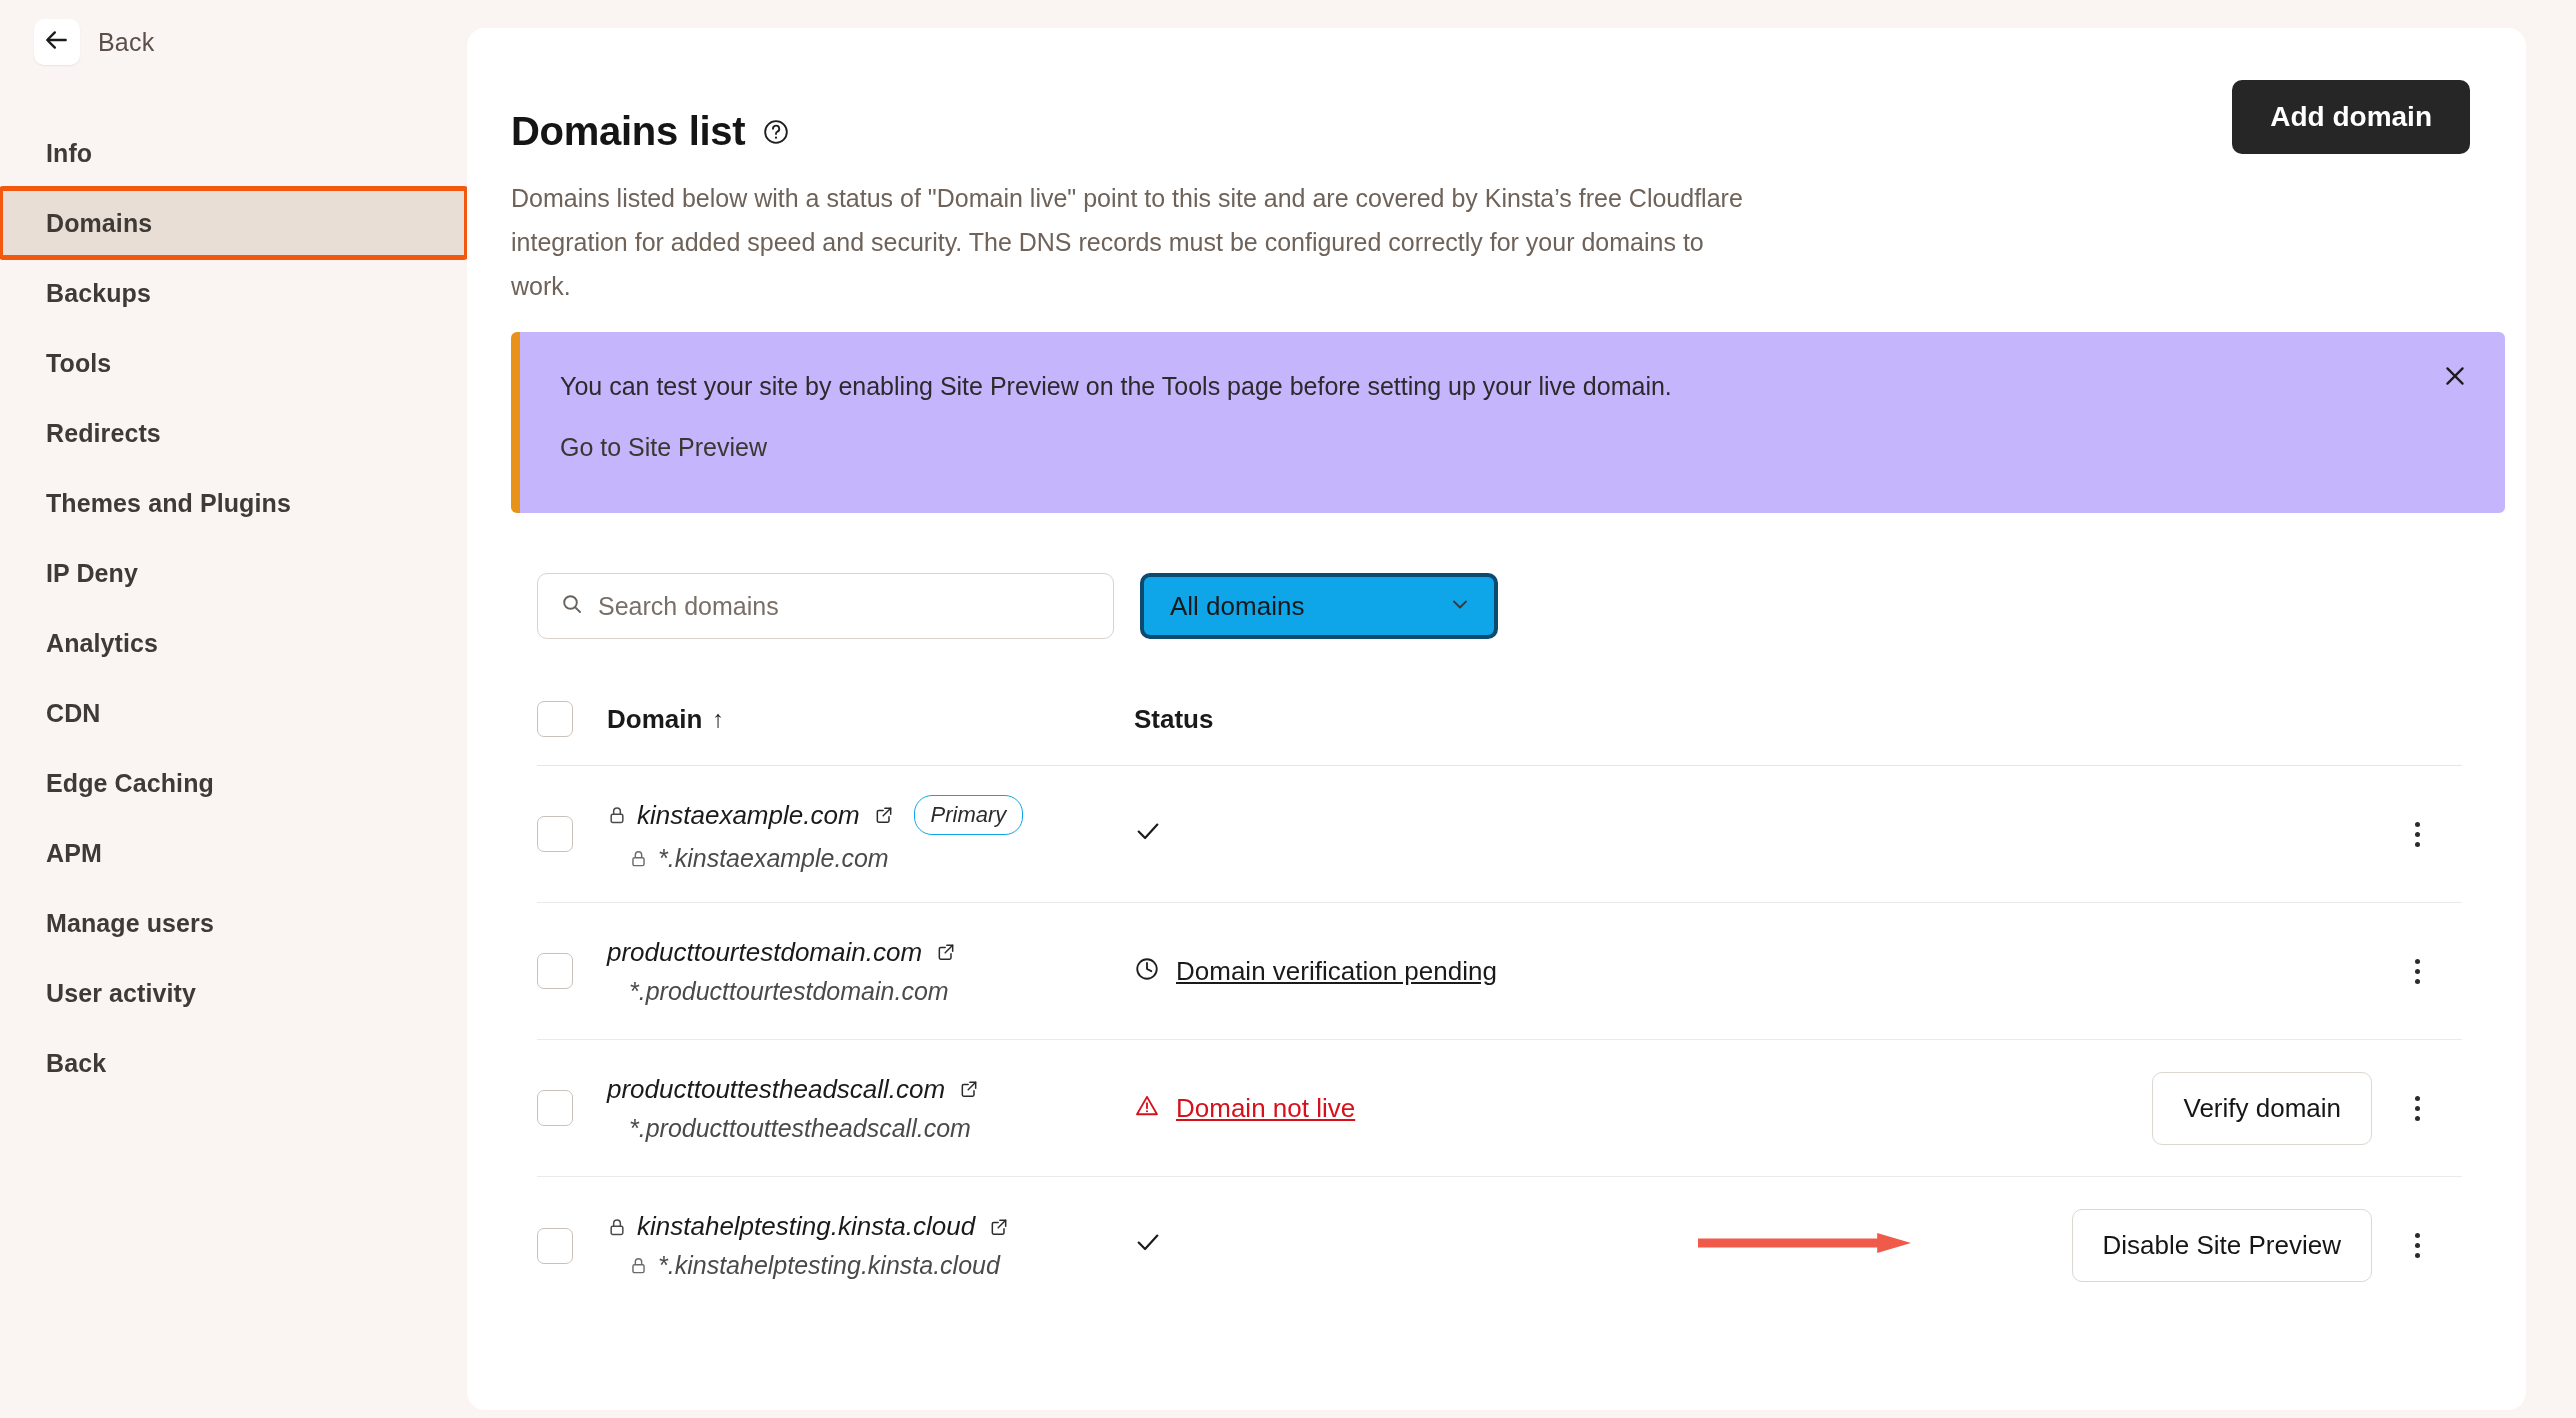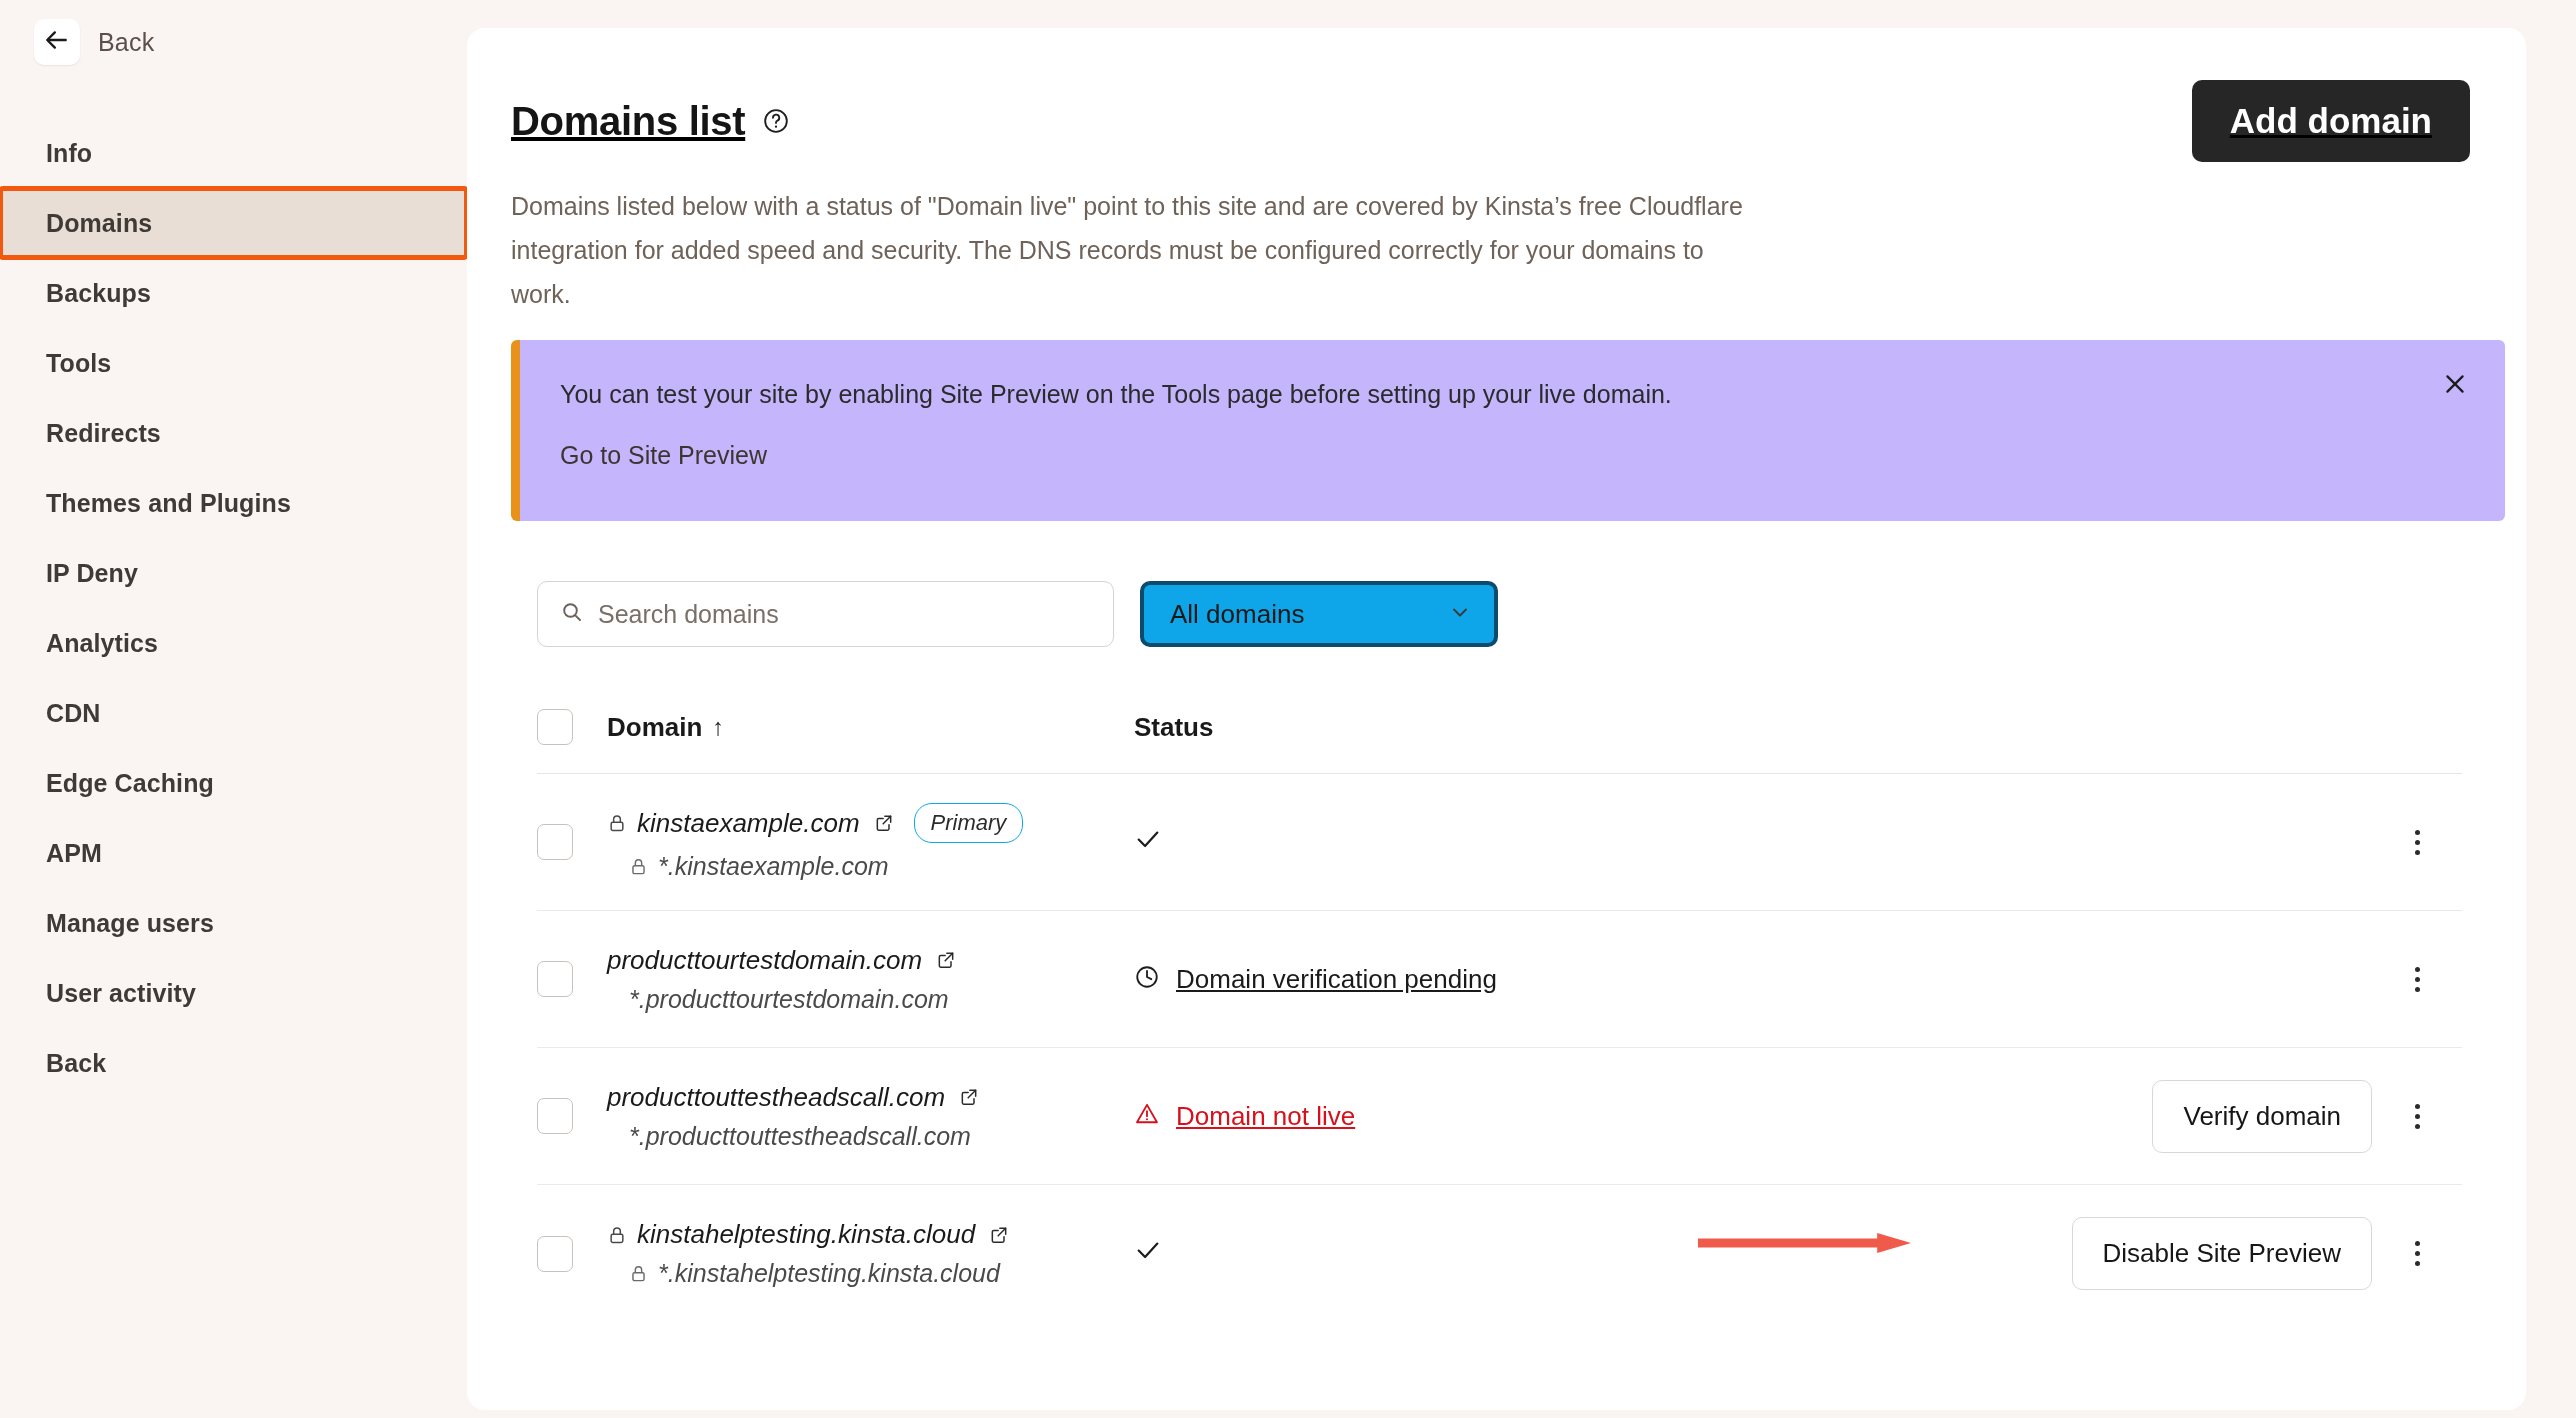--- a/index.html
+++ b/index.html
@@ -82,23 +82,22 @@
     background: #ffffff;
     border-radius: 18px;
     width: 2059px;
     min-height: 1382px;
     padding: 52px 56px 0 44px;
     position: relative;
   }
 
   .card-head {
     display: flex;
-    align-items: center;
+    align-items: flex-end;
     justify-content: space-between;
-    text-decoration: underline;
   }
   .title-row {
     display: flex;
     align-items: center;
     gap: 18px;
   }
   .page-title {
     font-size: 40px;
     font-weight: 700;
     color: #151515;
@@ -108,21 +107,21 @@
     width: 26px; height: 26px;
     cursor: pointer;
     display: inline-flex;
     align-items: center;
     justify-content: center;
   }
 
   .add-domain-btn {
     background: #262626;
     color: #ffffff;
-    font-size: 35px;
+    font-size: 28px;
     font-weight: 700;
     border: none;
     border-radius: 10px;
     padding: 21px 38px;
     cursor: pointer;
     font-family: "Liberation Sans", sans-serif;
     white-space: nowrap;
   }
 
   .description {

